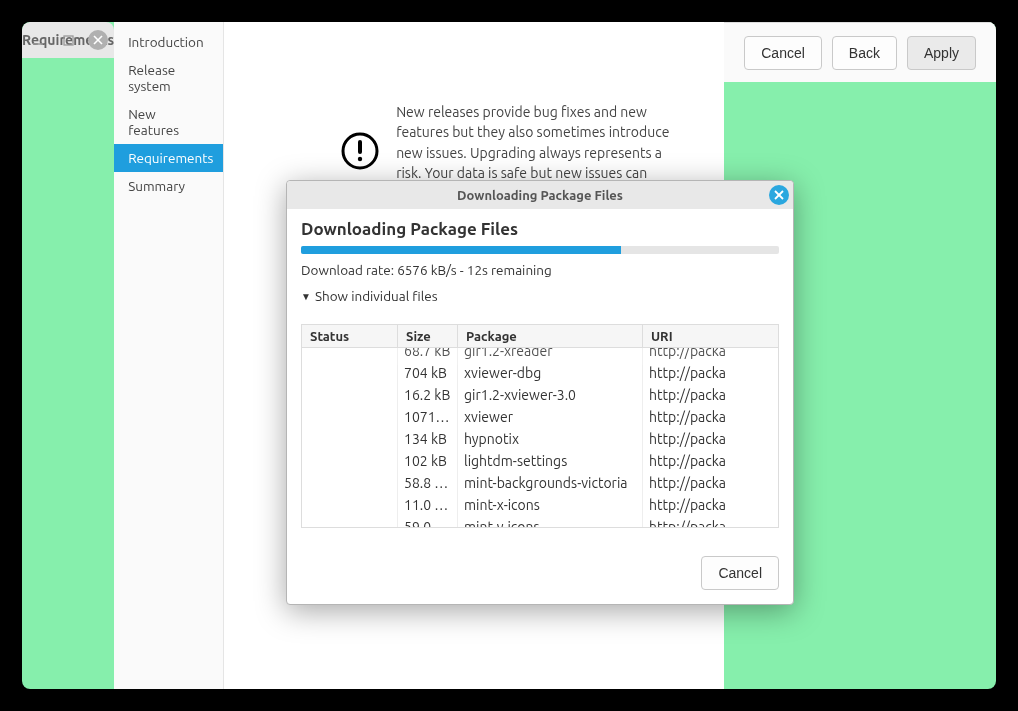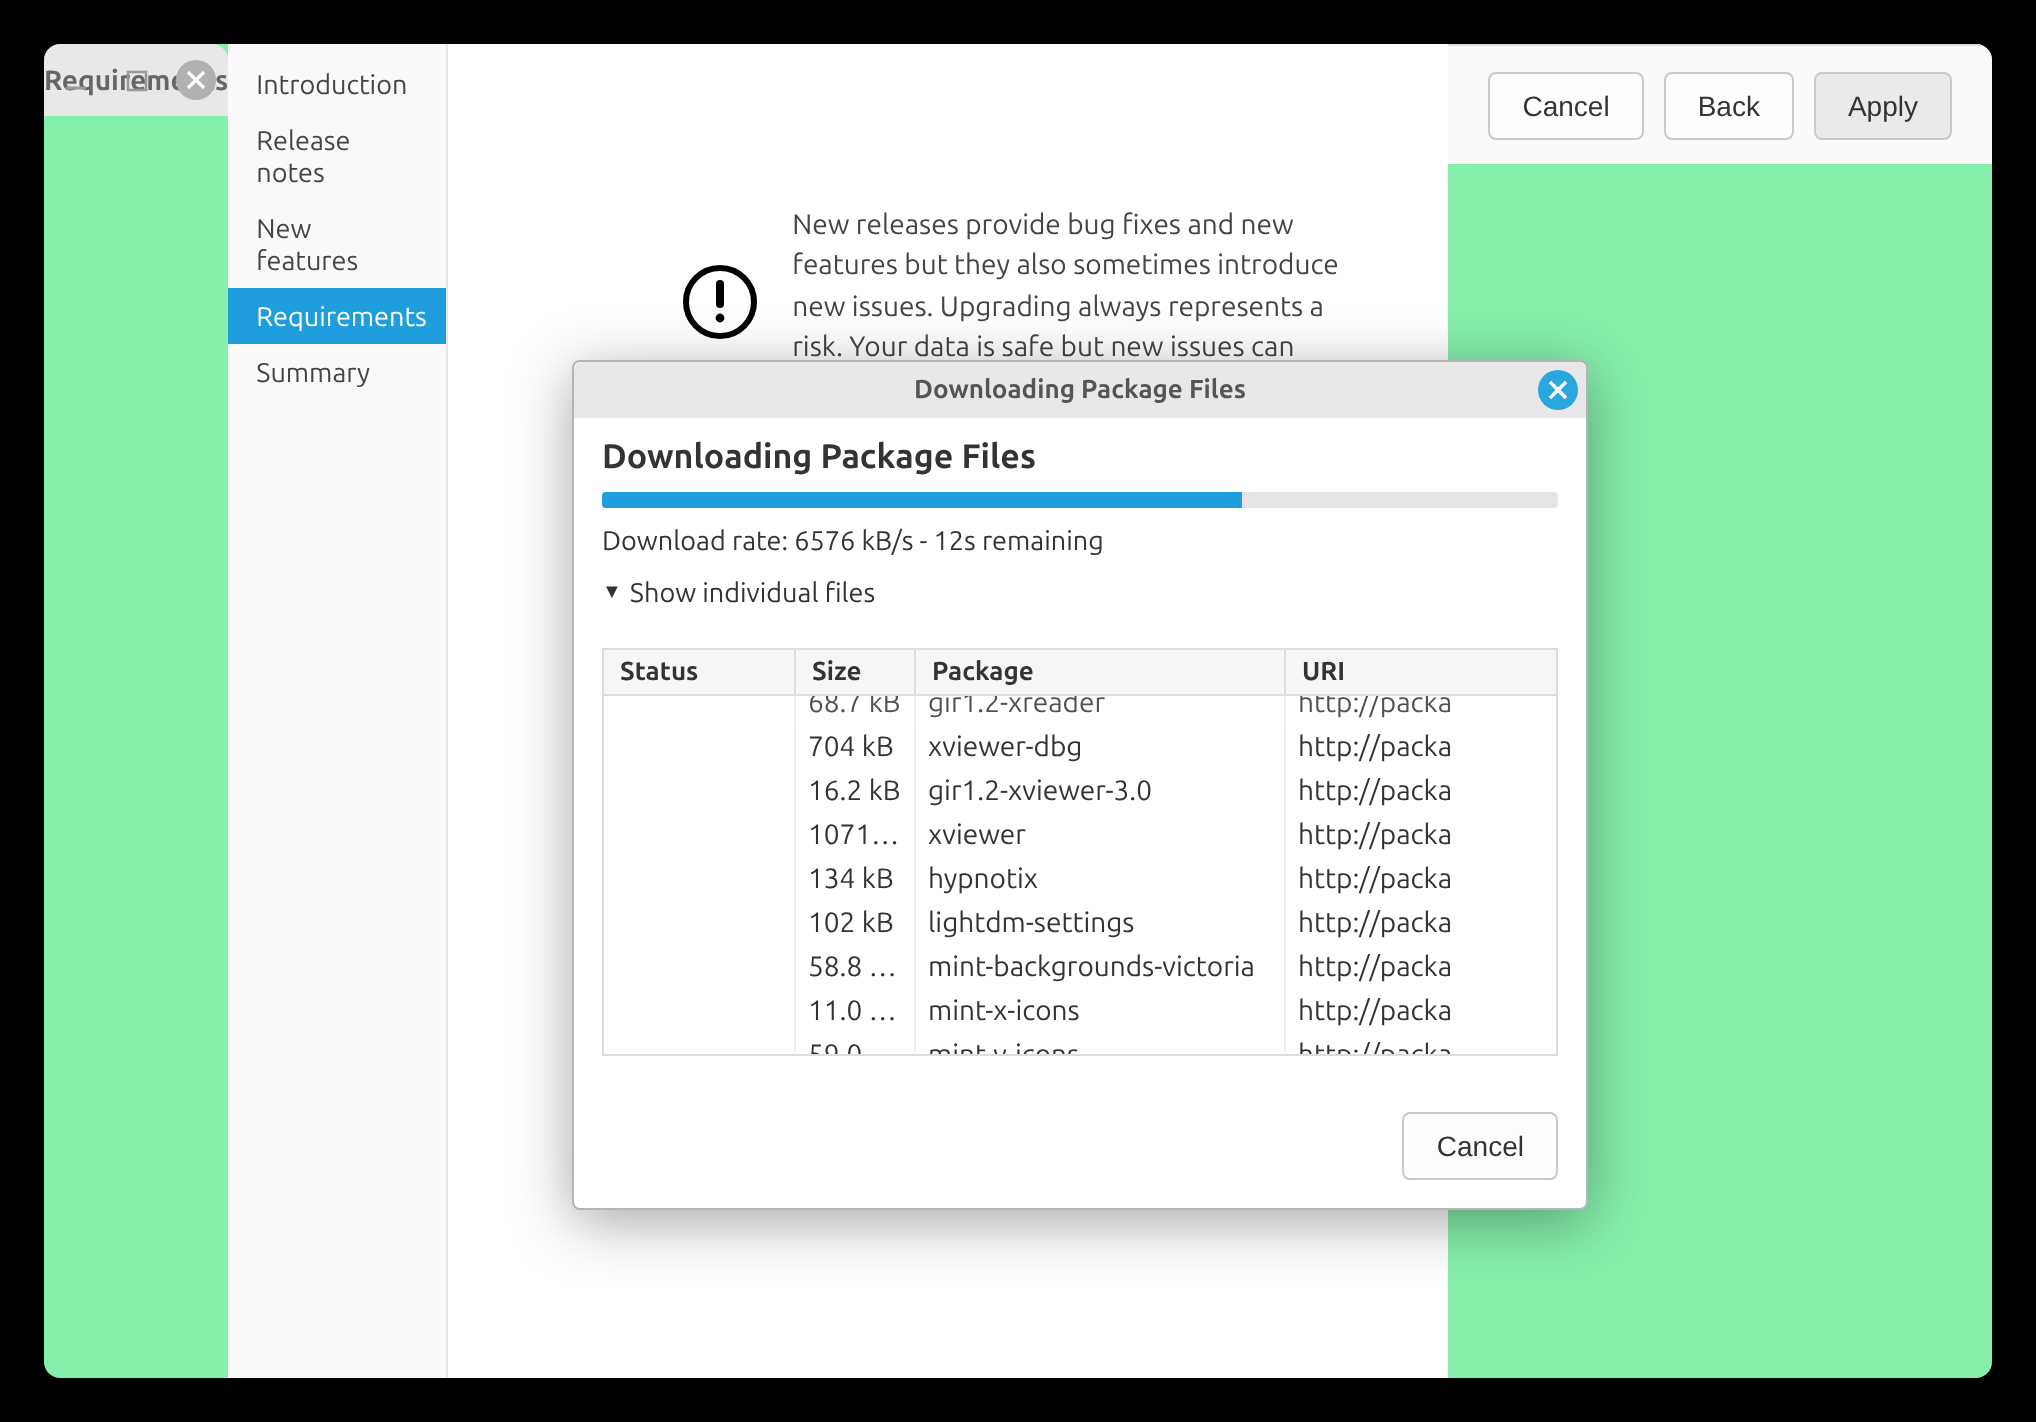--- a/index.html
+++ b/index.html
@@ -303,21 +303,21 @@
             <line x1="1" y1="1" x2="9" y2="9" stroke="#fff" stroke-width="1.6"></line>
             <line x1="9" y1="1" x2="1" y2="9" stroke="#fff" stroke-width="1.6"></line>
           </svg>
       </div>
     </div>
   </div>
 
   <div class="content">
     <div class="sidebar">
       <div class="sidebar-item"><span>Introduction</span></div>
-      <div class="sidebar-item"><span>Release notes</span></div>
+      <div class="sidebar-item"><span>Release system</span></div>
       <div class="sidebar-item"><span>New features</span></div>
       <div class="sidebar-item active"><span>Requirements</span></div>
       <div class="sidebar-item"><span>Summary</span></div>
     </div>
 
     <div class="main">
       <div class="info-row">
         <div class="exclaim-icon">
           <svg width="40" height="40" viewBox="0 0 40 40">
             <circle cx="20" cy="20" r="17" fill="none" stroke="#000" stroke-width="3"></circle>

